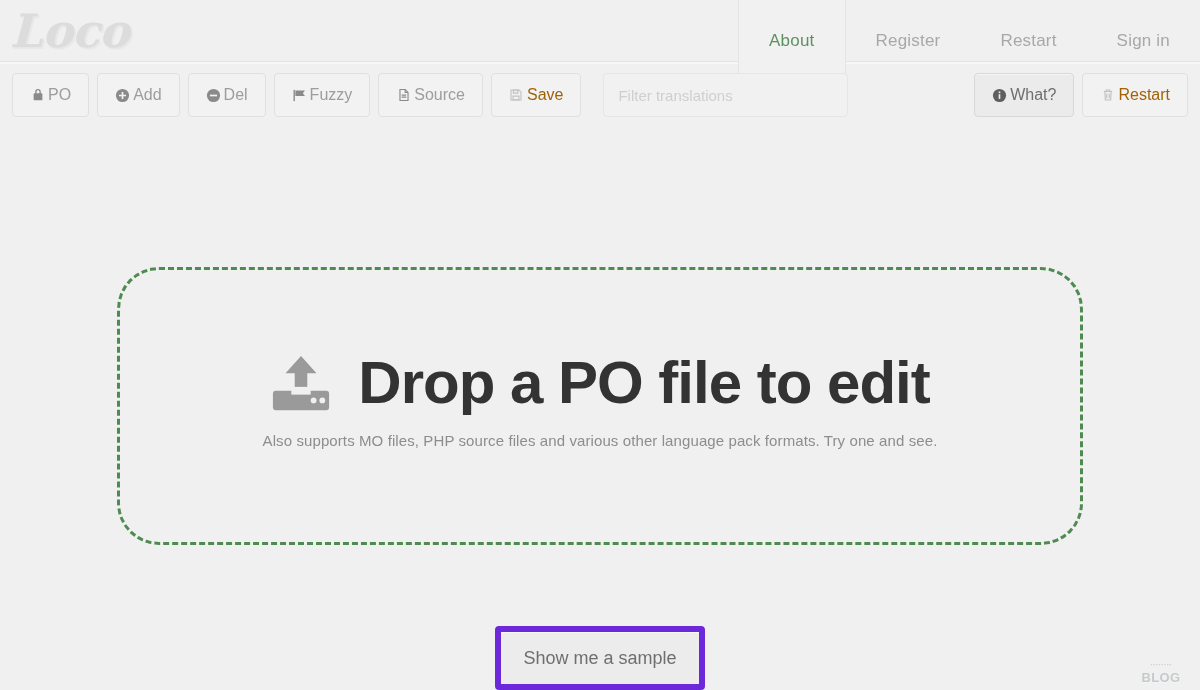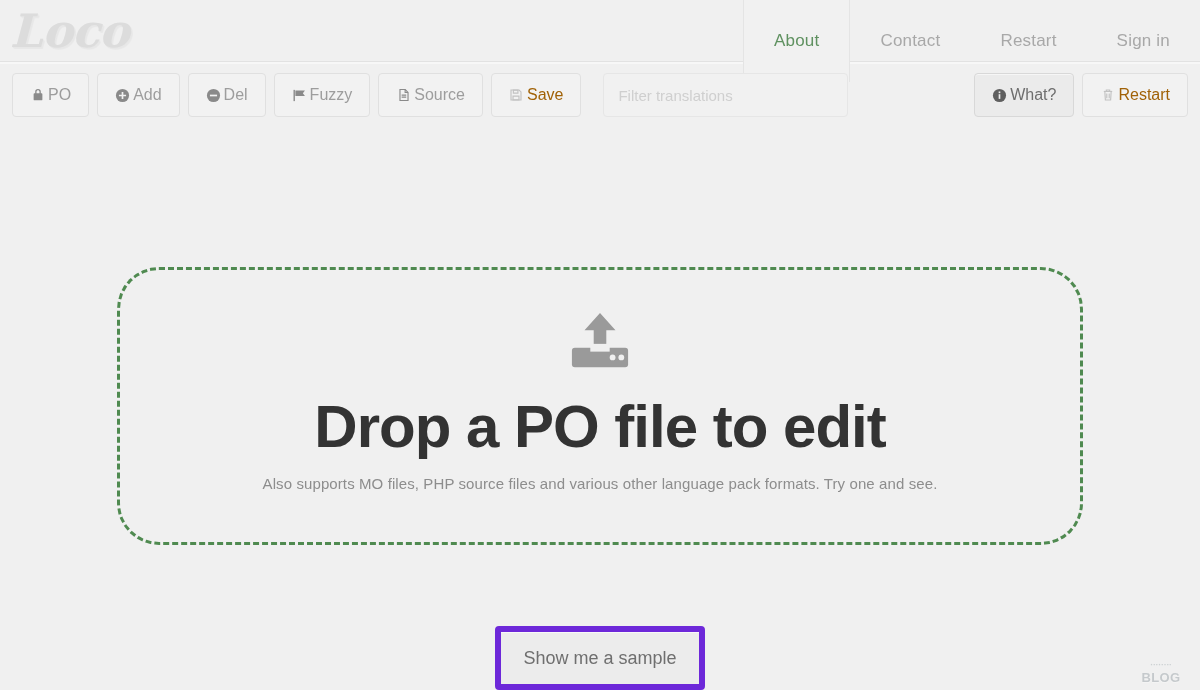--- a/index.html
+++ b/index.html
@@ -159,21 +159,20 @@
     align-items: center;
     justify-content: center;
     cursor: pointer;
   }
 
   #dropzone-headline-row {
     display: flex;
     align-items: center;
     gap: 26px;
     margin-top: -12px;
-    flex-direction: column;
   }
 
   #upload-icon { width: 62px; height: 62px; color: #9a9a9a; flex: none; }
   #upload-icon svg { display: block; }
 
   #dropzone-title {
     font-size: 60px;
     font-weight: 700;
     color: #333333;
     letter-spacing: -1px;
@@ -244,21 +243,21 @@
 
   <div id="logo">
     <span class="wordmark">Loco</span>
   </div>
 
   <nav id="main-nav">
     <div class="nav-item active">
       <span>About</span>
     </div>
     <div class="nav-item">
-      <span>Contact</span>
+      <span>Register</span>
     </div>
     <div class="nav-item">
       <span>Restart</span>
     </div>
     <div class="nav-item">
       <span>Sign in</span>
     </div>
   </nav>
 
 </div>

